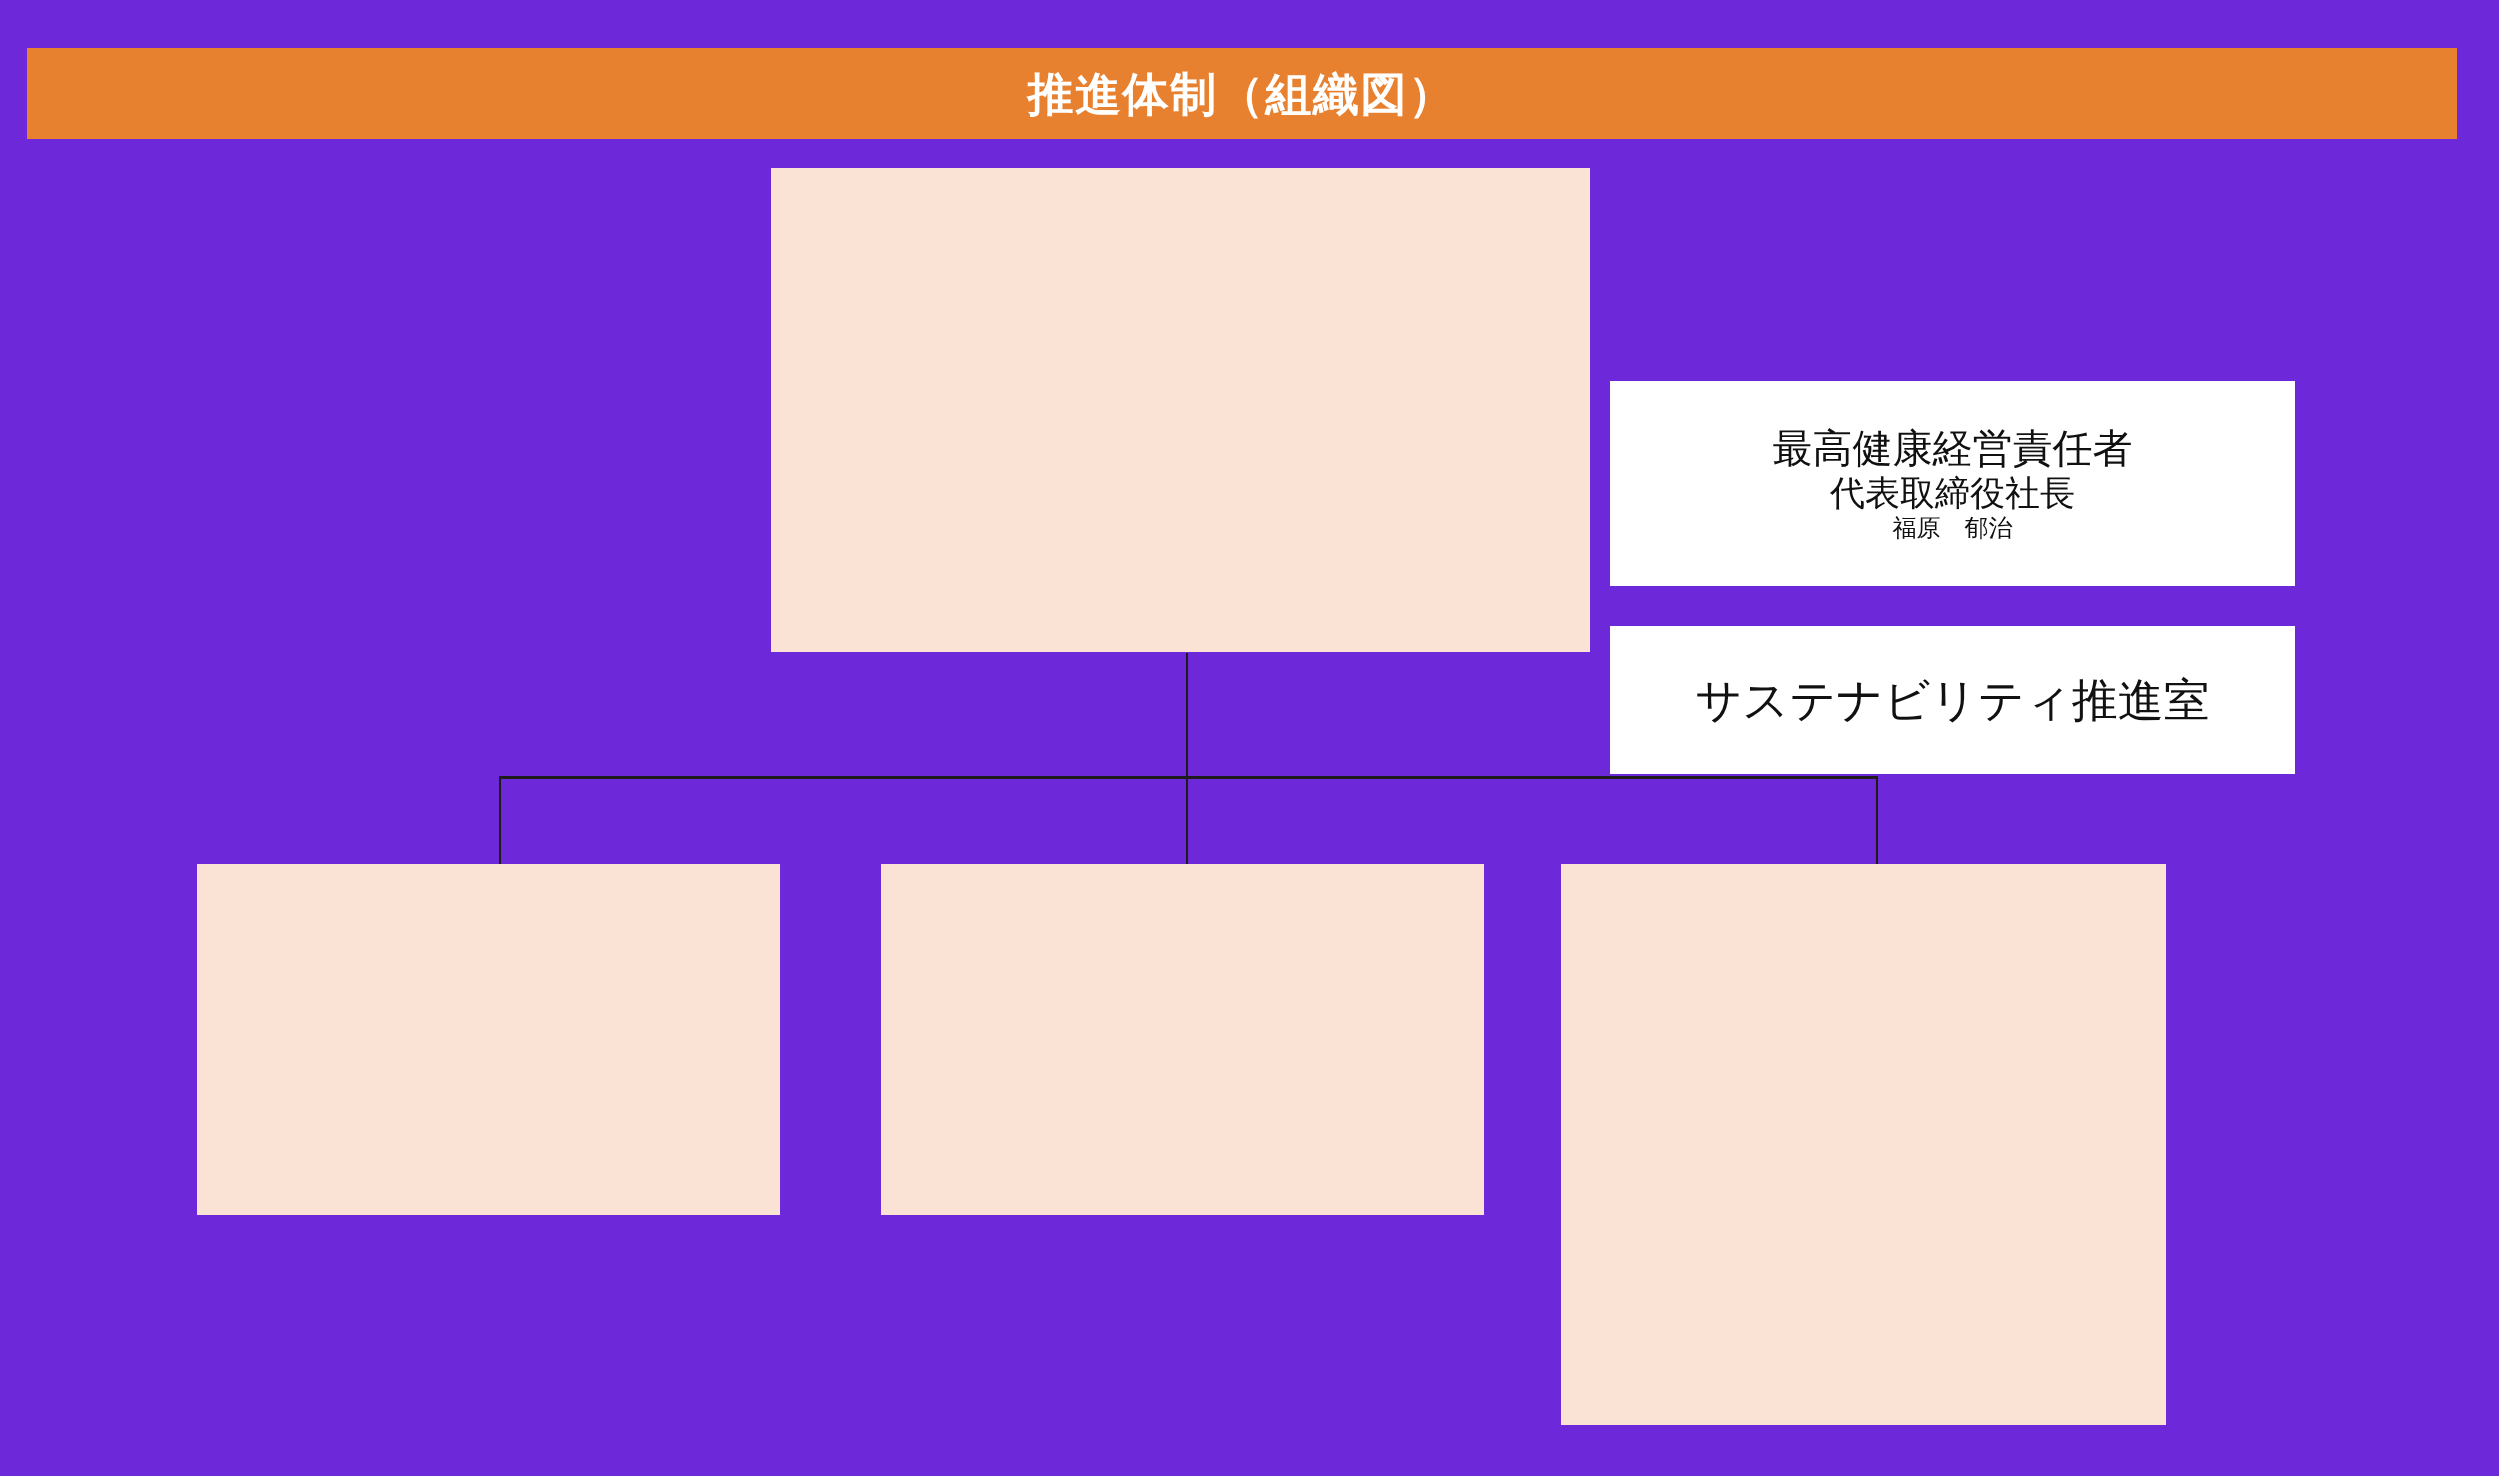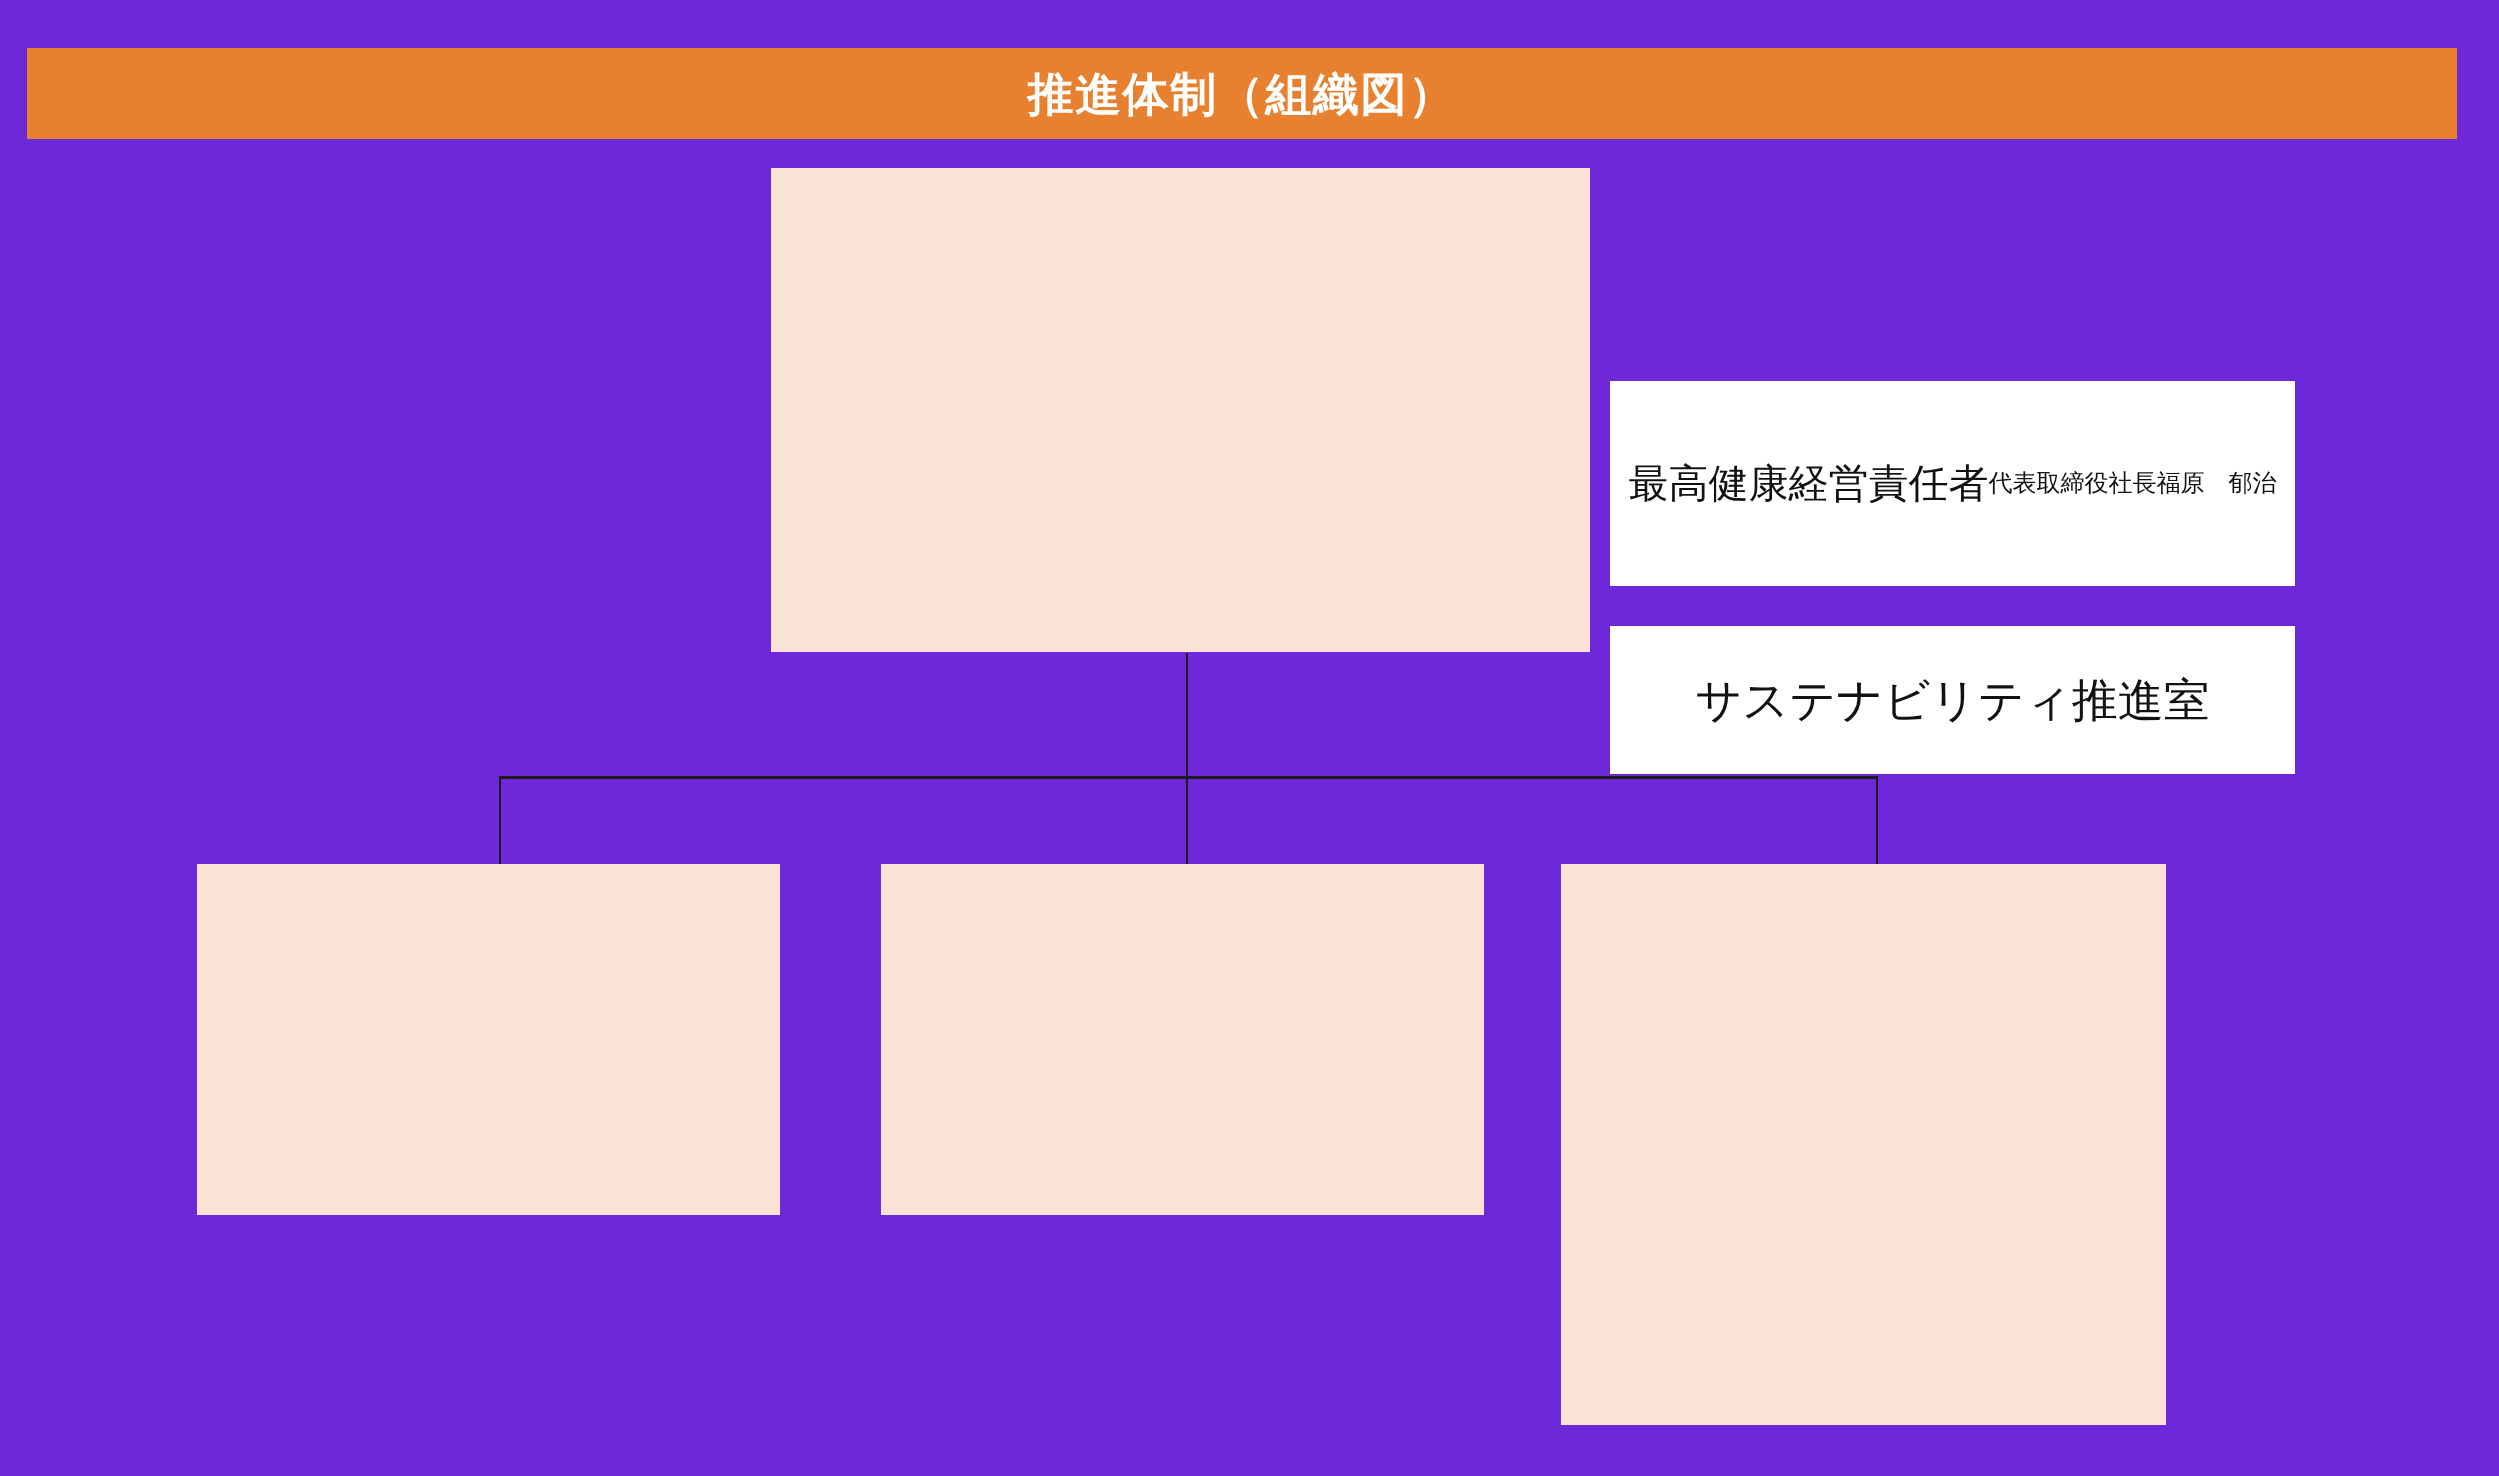--- a/index.html
+++ b/index.html
@@ -47,33 +47,33 @@
   #group-top    { left: 771px;  top: 168px;  width: 819px; height: 484px; }
   #group-left   { left: 197px;  top: 864px; width: 583px;  height: 351px; }
   #group-middle { left: 881px; top: 864px; width: 603px;  height: 351px; }
   #group-right  { left: 1561px; top: 864px; width: 605px;  height: 561px; }
 
   
   .node {
     position: absolute;
     background: #ffffff;
     display: flex;
-    flex-direction: row;
+    flex-direction: column;
     align-items: center;
     justify-content: center;
     color: #111111;
     text-align: center;
     line-height: 1.18;
   }
   .node .ln { display: block; white-space: nowrap; }
 
   
   #node-ceho   { left: 839px; top: 213px; width: 685px; height: 205px; }
   #node-ceho .ln1 { font-size: 40px; }
-  #node-ceho .ln2 { font-size: 24px; }
+  #node-ceho .ln2 { font-size: 35px; }
   #node-ceho .ln3 { font-size: 24px; }
 
   #node-hpo    { left: 839px; top: 458px; width: 685px; height: 148px; }
   #node-hpo .ln1 { font-size: 40px; }
   #node-hpo .ln2 { font-size: 46px; }
 
   
   .conn {
     position: absolute;
     background: #1c1c1c;

